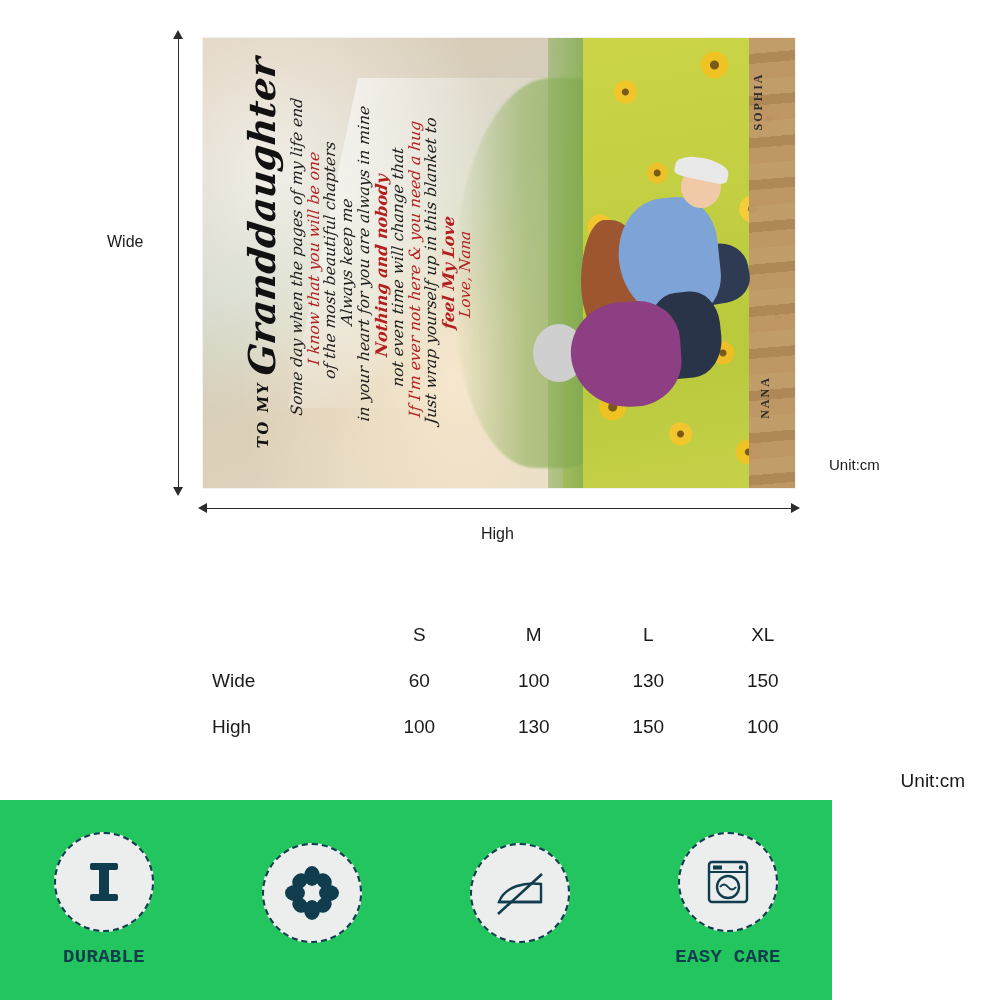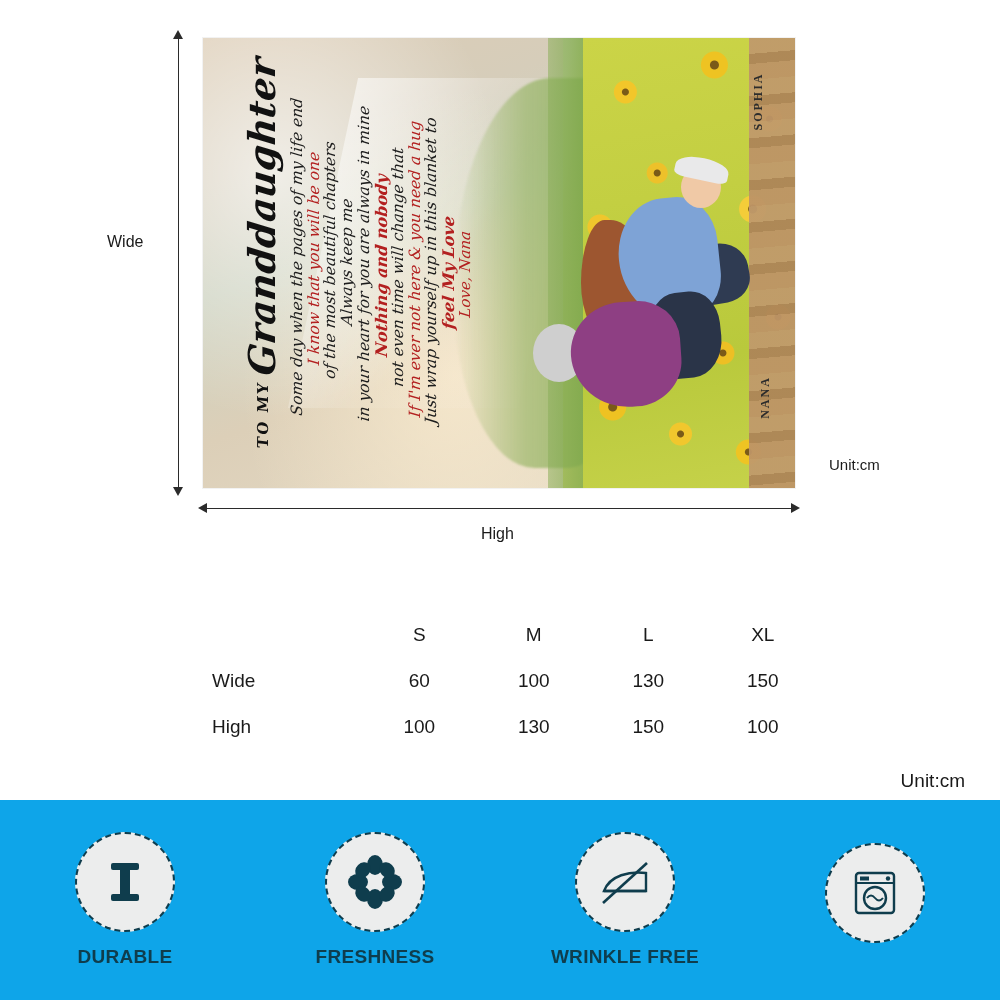--- a/index.html
+++ b/index.html
@@ -248,24 +248,25 @@
   .size-table th { font-size: 19px; }
   .lbl-unit-bottom {
     position: absolute; right: 35px; top: 770px;
     font-size: 19px; color: #1a1a1a;
   }
 
   
   .features {
     position: absolute;
     left: 0; top: 800px;
-    width: 1000px; height: 200px;
-    background: #0ea5e9;
+    width: 832px; height: 200px;
+    background: #22c55e;
     display: flex;
     align-items: center;
+    font-family: Liberation Mono, monospace;
   }
   .feature {
     flex: 1;
     text-align: center;
   }
   .feature .circle {
     width: 96px; height: 96px;
     margin: 0 auto 14px auto;
     border: 2px dashed #0f3d4d;
     border-radius: 50%;
@@ -387,40 +388,39 @@
           <ellipse cx="11" cy="28" rx="10" ry="8"></ellipse>
           <ellipse cx="45" cy="28" rx="10" ry="8"></ellipse>
           <ellipse cx="16" cy="16" rx="8.5" ry="7" transform="rotate(-45 16 16)"></ellipse>
           <ellipse cx="40" cy="16" rx="8.5" ry="7" transform="rotate(45 40 16)"></ellipse>
           <ellipse cx="16" cy="40" rx="8.5" ry="7" transform="rotate(45 16 40)"></ellipse>
           <ellipse cx="40" cy="40" rx="8.5" ry="7" transform="rotate(-45 40 40)"></ellipse>
         </g>
         <circle cx="28" cy="28" r="7" fill="#eceded"></circle>
       </svg>
     </div>
-    <div class="label">FRESHNESS</div>
   </div>
 
   <div class="feature">
     <div class="circle">
       <svg width="58" height="58" viewBox="0 0 58 58">
         <path d="M8 38 C14 22, 34 18, 50 20 L50 38 Z" fill="none" stroke="#0f3d4d" stroke-width="2.4"></path>
         <line x1="8" y1="38" x2="50" y2="38" stroke="#0f3d4d" stroke-width="2.4"></line>
         <line x1="7" y1="50" x2="51" y2="10" stroke="#0f3d4d" stroke-width="2.6"></line>
       </svg>
     </div>
-    <div class="label">WRINKLE FREE</div>
   </div>
 
   <div class="feature">
     <div class="circle">
       <svg width="58" height="58" viewBox="0 0 58 58">
         <rect x="10" y="9" width="38" height="40" rx="3" fill="none" stroke="#0f3d4d" stroke-width="2.4"></rect>
         <line x1="10" y1="19" x2="48" y2="19" stroke="#0f3d4d" stroke-width="2.2"></line>
         <rect x="14" y="12.5" width="9" height="4" fill="#0f3d4d"></rect>
         <circle cx="42" cy="14.5" r="2.2" fill="#0f3d4d"></circle>
         <circle cx="29" cy="34" r="11" fill="none" stroke="#0f3d4d" stroke-width="2.4"></circle>
         <path d="M21 34 q4 -5 8 0 t8 0" fill="none" stroke="#0f3d4d" stroke-width="2"></path>
       </svg>
     </div>
+    <div class="label">EASY CARE</div>
   </div>
 
 </div>
 
 </body></html>

